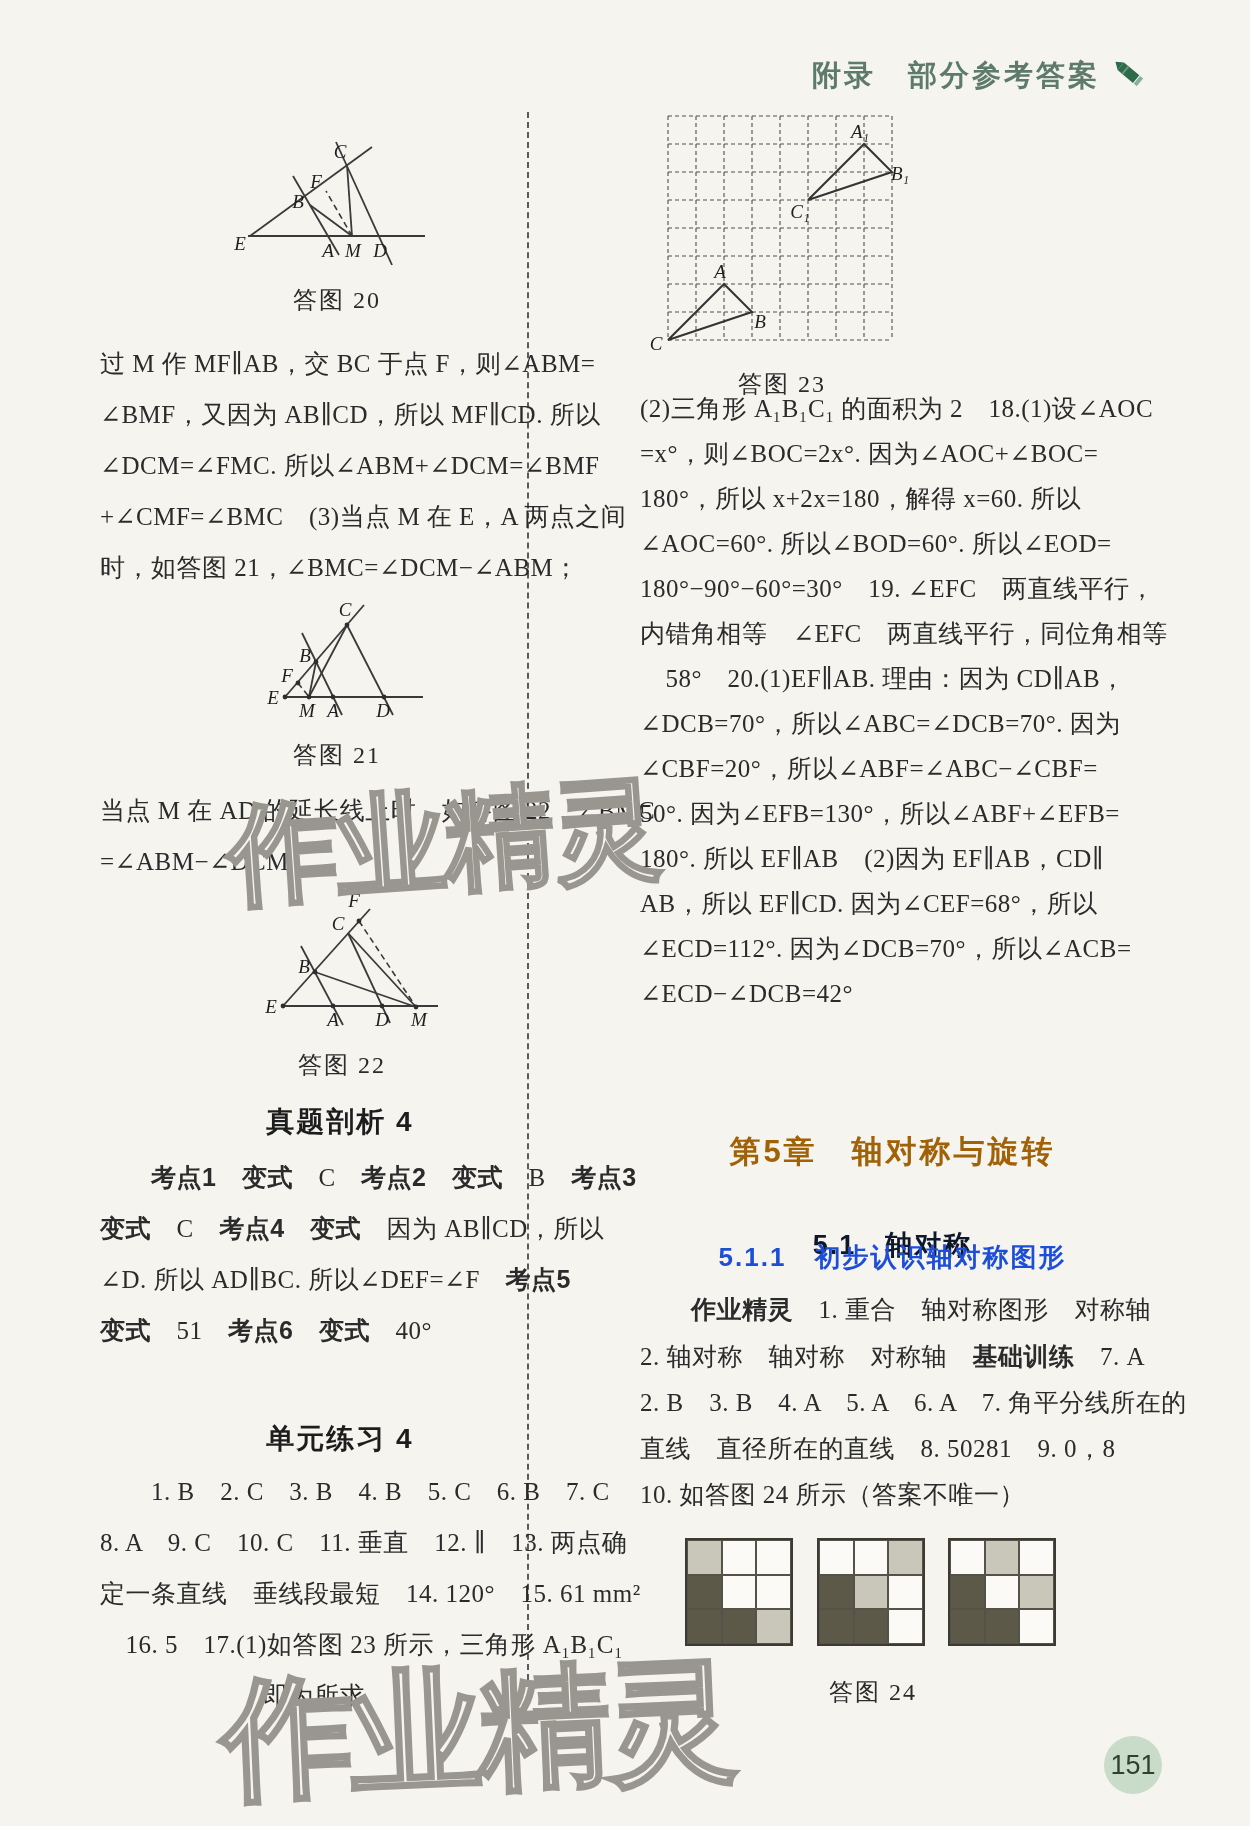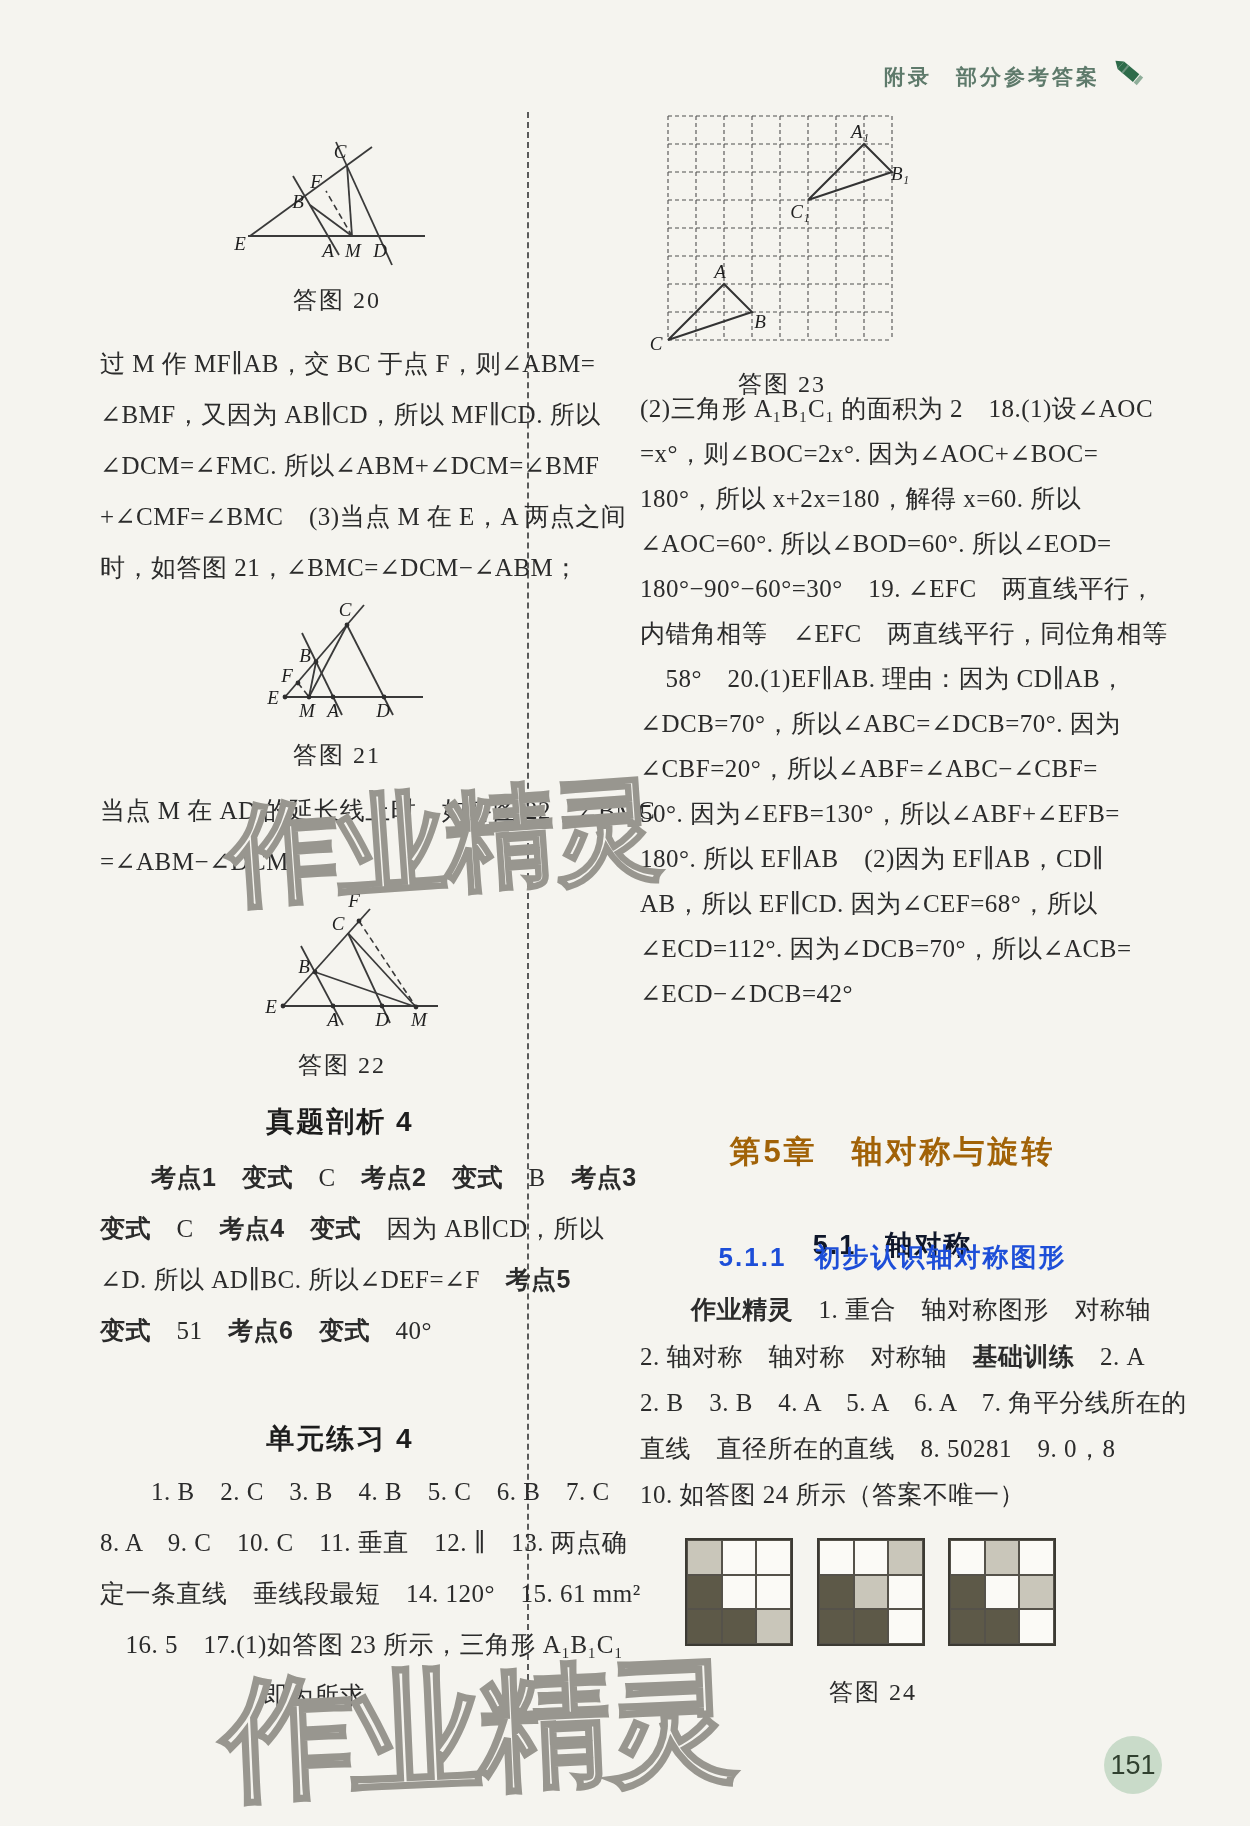--- a/index.html
+++ b/index.html
@@ -1,20 +1,20 @@
 <!DOCTYPE html>
 <html><head>
 <meta charset="utf-8">
 <style>
   html,body{margin:0;padding:0;background:#e8e7e2;}
   .page{position:relative;width:1250px;height:1826px;background:#f5f4ef;overflow:hidden;
         font-family:"Liberation Serif","DejaVu Serif",serif;color:#2b2b2b;}
   .hdr{position:absolute;top:56px;left:0;width:1150px;text-align:right;
        font-family:"Liberation Sans","DejaVu Sans",sans-serif;font-weight:bold;
-       font-size:21px;color:#5e7a6b;letter-spacing:3px;white-space:nowrap;}
+       font-size:29px;color:#5e7a6b;letter-spacing:3px;white-space:nowrap;}
   .hdr .pencil{vertical-align:-6px;margin-left:10px;}
   .divider{position:absolute;left:527px;top:112px;height:1578px;border-left:2px dashed #5a5a5a;}
   .para{position:absolute;}
   .tline{white-space:nowrap;}
   .lh51 .tline{line-height:51px;font-size:25px;letter-spacing:0.5px;}
   .lh45 .tline{line-height:45px;font-size:25px;letter-spacing:0.5px;}
   .lh46 .tline{line-height:46px;font-size:25px;letter-spacing:0.5px;}
   .bseg{font-family:"Liberation Sans","DejaVu Sans",sans-serif;font-weight:bold;}
   .hblack{position:absolute;width:480px;text-align:center;
           font-family:"Liberation Sans","DejaVu Sans",sans-serif;font-weight:bold;
@@ -218,21 +218,21 @@
       <div class="tline"><span>∠ECD=112°. 因为∠DCB=70°，所以∠ACB=</span></div>
       <div class="tline"><span>∠ECD−∠DCB=42°</span></div>
     </div>
 
   <div class="hgreen1" style="top:1131px;">第5章　轴对称与旋转</div>
   <div class="hgreen2" style="top:1186px;">5.1　轴对称</div>
   <div class="hgreen3" style="top:1240px;">5.1.1　初步认识轴对称图形</div>
 
   <div class="para lh46" style="left:640px;top:1286px;width:510px;">
       <div class="tline"><span>　　</span><span class="bseg">作业精灵</span><span>　1. 重合　轴对称图形　对称轴</span></div>
-      <div class="tline"><span>2. 轴对称　轴对称　对称轴　</span><span class="bseg">基础训练</span><span>　2. A</span></div>
+      <div class="tline"><span>2. 轴对称　轴对称　对称轴　</span><span class="bseg">基础训练</span><span>　7. A</span></div>
       <div class="tline"><span>2. B　3. B　4. A　5. A　6. A　7. 角平分线所在的</span></div>
       <div class="tline"><span>直线　直径所在的直线　8. 50281　9. 0，8</span></div>
       <div class="tline"><span>10. 如答图 24 所示（答案不唯一）</span></div>
     </div>
 
   <div class="figure" style="left:680px;top:1538px;width:386px;height:160px;">
     <div class="g24" style="left:5px;">
         <div class="g24c" style="background: rgb(201, 198, 186);"></div>
         <div class="g24c" style="background: rgb(251, 250, 246);"></div>
         <div class="g24c" style="background: rgb(251, 250, 246);"></div>

